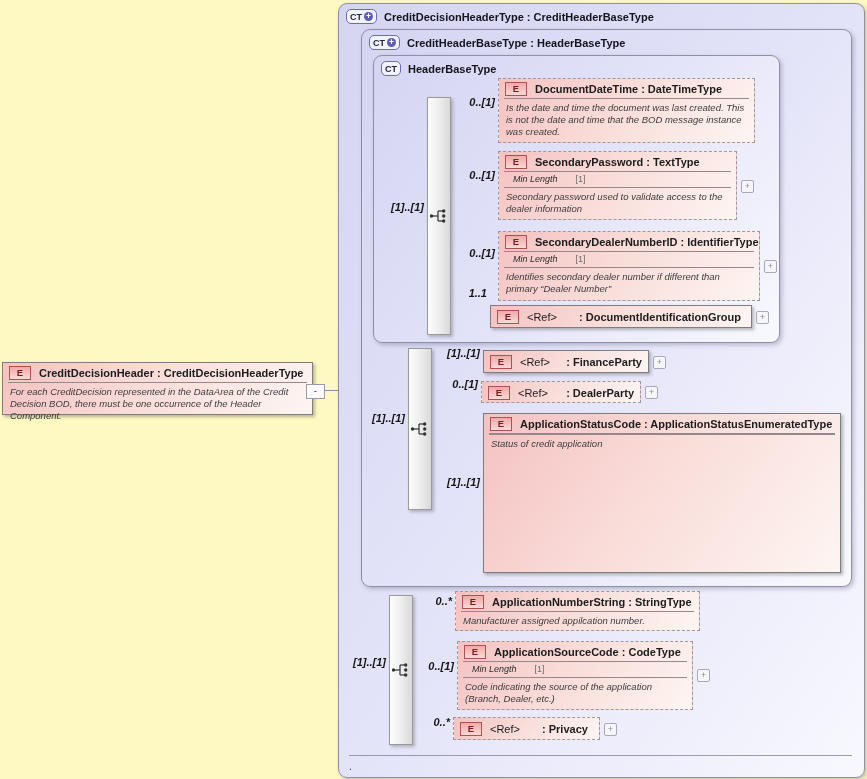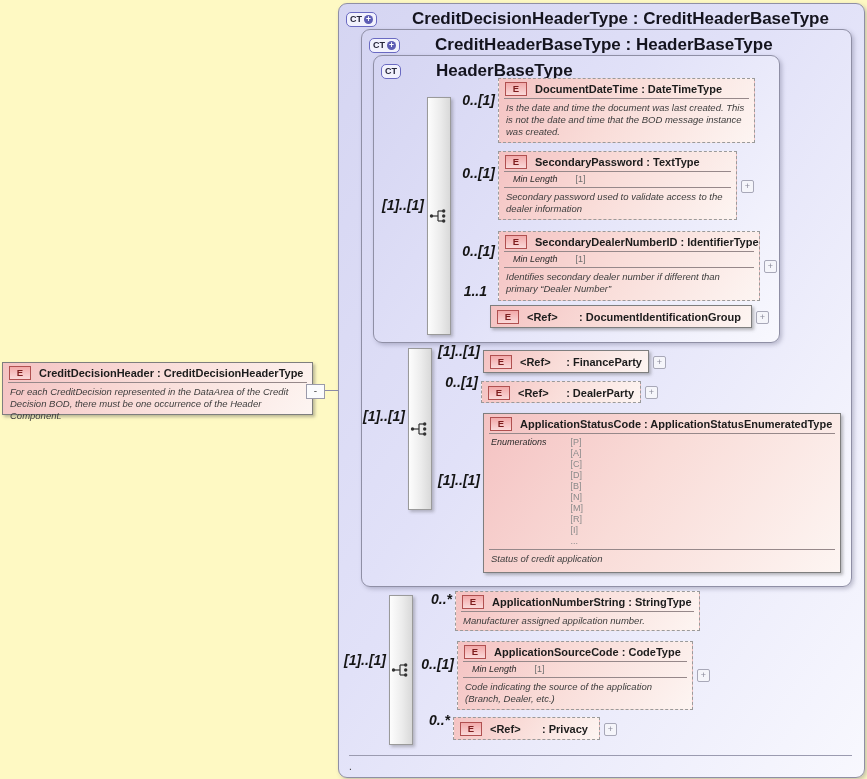--- a/index.html
+++ b/index.html
@@ -5,37 +5,37 @@
   html,body{margin:0;padding:0;background:#ffffff;}
   .canvas{position:relative;width:867px;height:779px;background:#fef9c3;overflow:hidden;
           font-family:"Liberation Sans", sans-serif;}
   svg.wires{position:absolute;left:0;top:0;width:867px;height:779px;pointer-events:none;}
 
   
   .ct-box{position:absolute;border:1px solid #8f8fa5;border-radius:9px;
           background:linear-gradient(125deg,#d5d5f2 0%,#e1e1f8 45%,#f8f8fe 100%);
           box-shadow:2px 2px 4px rgba(90,90,120,.35);}
   .ct-head{position:absolute;left:7px;top:5px;display:flex;align-items:center;gap:7px;}
-  .ct-title{font-size:17px;font-weight:bold;color:#14141e;white-space:nowrap;margin-left:28px;}
+  .ct-title{font-size:11px;font-weight:bold;color:#14141e;white-space:nowrap;}
   .ct-badge{display:inline-flex;align-items:center;gap:2px;height:13px;padding:0 3px;
             border:1.5px solid #6a6ac2;border-radius:5px;background:#f2f2fd;
             font-size:9px;font-weight:bold;color:#26263a;}
   .plus-circle{display:inline-block;width:9px;height:9px;border-radius:50%;background:#5d5db4;
                color:#ffffff;font-size:8.5px;line-height:9px;text-align:center;font-weight:bold;}
   .ct-footer-line{position:absolute;height:0;border-top:1px solid #9b9bb0;}
   .ct-footer{position:absolute;font-size:10px;color:#333;}
 
   
   .elem{position:absolute;background:linear-gradient(125deg,#f4c2c2 0%,#f9dcd8 45%,#fdf5f2 100%);
         box-sizing:border-box;}
   .elem.optional{border:1px dashed #9a9a9a;}
   .elem.required{border:1px solid #7e7e7e;box-shadow:2px 2px 3px rgba(60,60,60,.35);}
   .elem-title{display:flex;align-items:center;gap:8px;padding:3px 6px 2px 6px;height:14px;}
   .elem-name{font-size:11px;font-weight:bold;color:#1c1c1c;white-space:nowrap;}
-  .ref-label{font-size:11px;font-weight:bold;color:#1c1c1c;width:44px;}
+  .ref-label{font-size:11px;font-weight:normal;color:#1c1c1c;width:44px;}
   .e-badge{display:inline-block;width:20px;height:12px;border:1px solid #b05050;
            background:linear-gradient(#f2a9a9,#fad9d9);color:#7c1d1d;font-size:9.5px;
            font-weight:bold;text-align:center;line-height:12px;flex:0 0 auto;}
   .divider{height:0;border-top:1px solid #96888a;margin:0 5px;}
   .annot{font-style:italic;font-size:9.5px;color:#3d3d3d;padding:3px 7px 3px 7px;line-height:1.26;}
   .facet-row{display:flex;gap:18px;padding:2px 7px 3px 14px;align-items:baseline;}
   .facet-name{font-style:italic;font-size:9px;color:#2b2b2b;}
   .facet-value{font-size:9px;color:#6e6e6e;}
   .facet-block{display:flex;gap:24px;padding:3px 7px 2px 7px;}
   .enum-list{display:flex;flex-direction:column;}
@@ -44,21 +44,21 @@
   
   .seq-bar{position:absolute;width:22px;border:1px solid #9a9a9a;
            background:linear-gradient(90deg,#fdfdfd 0%,#ececec 55%,#d9d9d9 100%);
            box-shadow:2px 2px 3px rgba(60,60,60,.3);display:flex;align-items:center;justify-content:center;}
 
   
   .expand-btn{position:absolute;width:11px;height:11px;border:1px solid #a8a8b8;border-radius:2px;
               background:#f5f5fa;color:#8a8a9a;font-size:9px;line-height:10px;text-align:center;}
   .collapse-btn{position:absolute;width:17px;height:13px;border:1px solid #9a9aaa;background:#fbfbfd;
                 color:#555;font-size:10px;line-height:11px;text-align:center;}
-  .card{position:absolute;transform:translate(-100%,-100%);font-size:14px;font-weight:bold;
+  .card{position:absolute;transform:translate(-100%,-100%);font-size:11px;font-weight:bold;
         font-style:italic;color:#151515;white-space:nowrap;padding-bottom:1px;}
 </style>
 </head>
 <body>
 
 <div class="canvas">
 
   <svg class="wires" shape-rendering="crispEdges">
     <g stroke="#8b8ba6" stroke-width="1" fill="none">
 
@@ -245,35 +245,20 @@
   </div>
   <div class="expand-btn" style="left:645px;top:386px;">+</div>
 
   <div class="card" style="left:480px;top:489px;">[1]..[1]</div>
   <div class="elem required" style="left:483px;top:413px;width:358px;height:160px;">
     <div class="elem-title">
       <span class="e-badge">E</span>
       <span class="elem-name">ApplicationStatusCode : ApplicationStatusEnumeratedType</span>
     </div>
     <div class="divider"></div>
-    <div class="facet-block">
-      <span class="facet-name">Enumerations</span>
-      <div class="enum-list">
-        <div class="enum-item">[P]</div>
-        <div class="enum-item">[A]</div>
-        <div class="enum-item">[C]</div>
-        <div class="enum-item">[D]</div>
-        <div class="enum-item">[B]</div>
-        <div class="enum-item">[N]</div>
-        <div class="enum-item">[M]</div>
-        <div class="enum-item">[R]</div>
-        <div class="enum-item">[I]</div>
-        <div class="enum-item">...</div>
-      </div>
-    </div>
     <div class="divider"></div>
     <div class="annot">Status of credit application</div>
   </div>
 
   <div class="card" style="left:452px;top:608px;">0..*</div>
   <div class="elem optional" style="left:455px;top:591px;width:245px;height:40px;">
     <div class="elem-title">
       <span class="e-badge">E</span>
       <span class="elem-name">ApplicationNumberString : StringType</span>
     </div>

